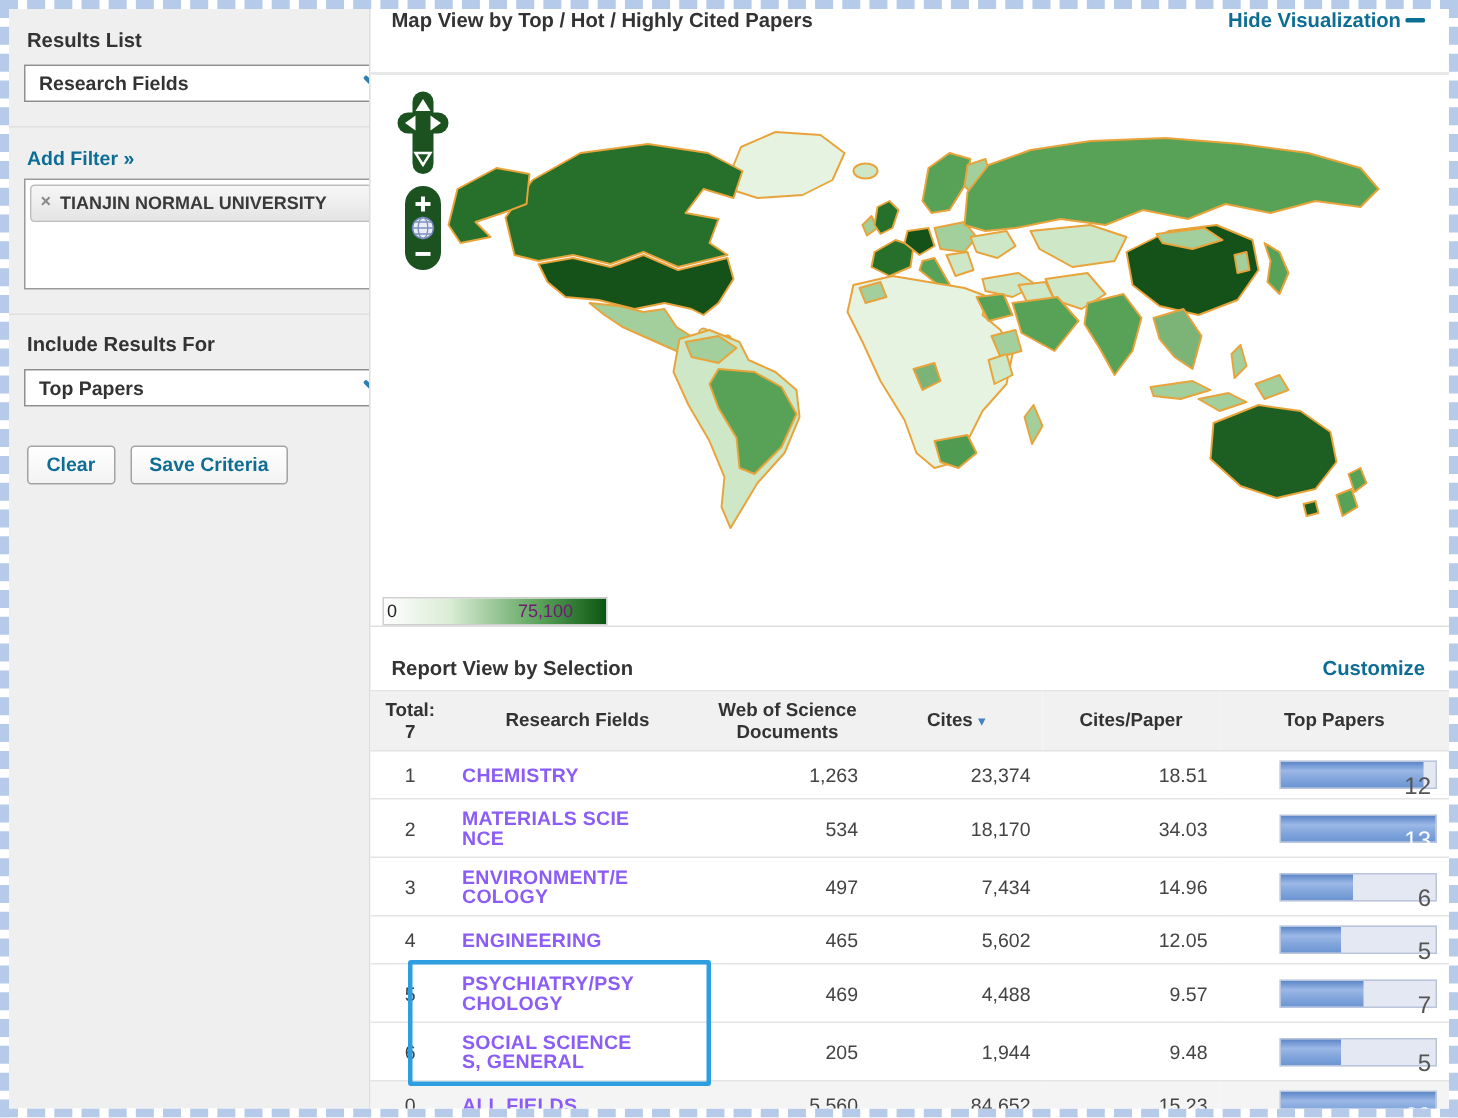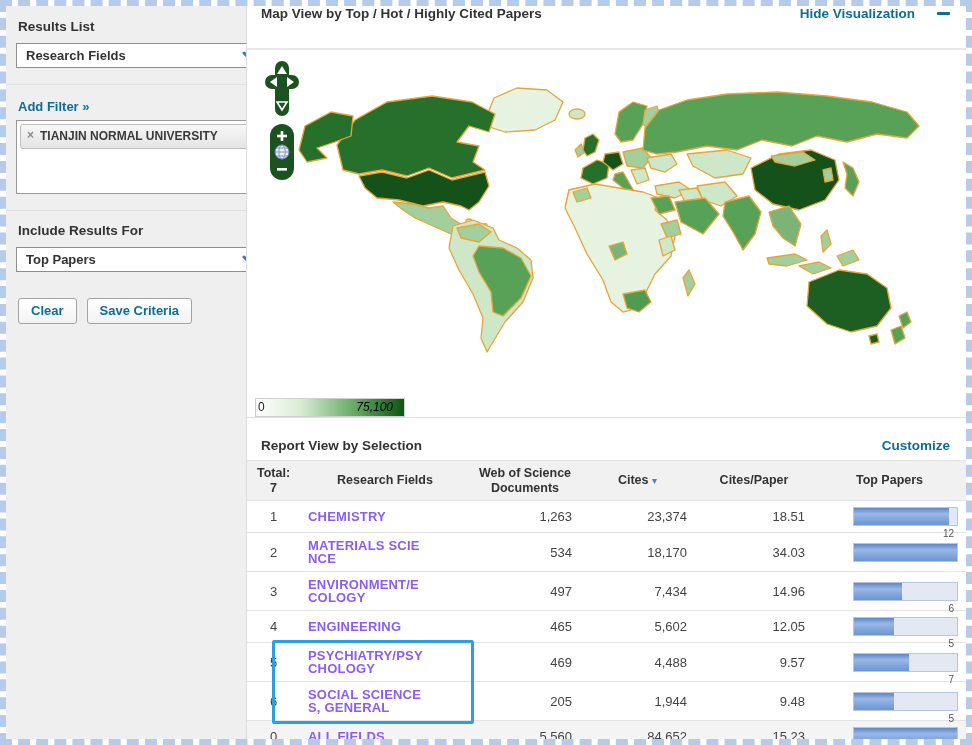--- a/index.html
+++ b/index.html
@@ -21,31 +21,31 @@
   .chip { display:flex; align-items:flex-start; gap:6px; background:linear-gradient(#f7f7f7,#e4e4e4); border:1px solid #bdbdbd; border-radius:3px; padding:4px 6px 5px 6px; }
   .chip-x { color:#8a8a8a; font-weight:bold; font-size:12px; line-height:13px; cursor:pointer; }
   .chip-label { font-size:12px; font-weight:bold; color:#3a3a3a; line-height:1.2; }
   .btn-row { display:flex; gap:10px; margin:26px 0 0 2px; }
   .btn { background:linear-gradient(#ffffff,#f3f3f3); border:1px solid #a3a3a3; border-radius:3px; padding:4px 12px 5px; font-size:13px; font-weight:bold; color:#0e6d94; cursor:pointer; font-family:inherit; }
 
   
   .main { position:absolute; left:240px; top:0; right:0; bottom:0; background:#fff; border-left:1px solid #ddd; }
   .viz-header { height:44px; display:flex; align-items:flex-start; justify-content:space-between; padding:0 16px 0 14px; border-bottom:2px solid #e8e8e8; }
   .viz-title { font-size:13.5px; font-weight:bold; color:#333; }
-  .hide-link { font-size:13.5px; display:flex; align-items:center; gap:22px; }
+  .hide-link { font-size:13.5px; display:flex; align-items:center; gap:3px; }
   .minus-glyph { display:inline-block; width:13px; height:3px; background:#0e6d94; border-radius:1px; }
 
   .map-area { position:relative; height:345px; overflow:hidden; }
   .map-svg { position:absolute; left:0; top:0; }
   .map-controls { position:absolute; left:16px; top:10px; display:flex; flex-direction:column; align-items:center; gap:5px; }
 
   .legend-row { position:relative; margin:3px 0 0 8px; width:150px; height:19px; }
   .legend-bar { position:absolute; inset:0; background:linear-gradient(90deg,#ffffff 0%,#d9ecd4 30%,#5ba35b 70%,#0b5611 100%); border:1px solid #cfcfcf; }
   .legend-min { position:absolute; left:3px; top:2px; font-size:12px; color:#222; }
-  .legend-max { position:absolute; right:12px; top:2px; font-size:12px; color:#000000;font-style:italic; }
+  .legend-max { position:absolute; right:23px; top:2px; font-size:12px; color:#701a75; }
 
   
   .report-header { display:flex; align-items:center; justify-content:space-between; border-top:1px solid #e0e0e0; margin-top:0; padding:20px 16px 7px 14px; }
   .report-title { font-size:13.5px; font-weight:bold; color:#333; }
   .customize-link { font-size:13.5px; }
 
   table.report { width:100%; border-collapse:collapse; table-layout:fixed; }
   table.report th { background:#f1f1f1; border-top:1px solid #e3e3e3; border-bottom:1px solid #e3e3e3; font-size:12.5px; font-weight:bold; color:#333; text-align:center; padding:5px 4px; line-height:1.15; height:40px; }
   th.col-rank  { width:53px; }
   th.col-field { width:170px; text-align:center; }
@@ -55,21 +55,21 @@
   th.col-top   { width:auto; }
   .sort-arrow { color:#4a7fc1; font-size:10px; }
   table.report td { border-top:1px solid #e4e4e4; padding:6px 8px; font-size:13px; color:#444; vertical-align:middle; background:#fff; }
   td.c-rank { text-align:center; color:#555; }
   td.c-field a { display:block; width:118px; font-size:13px; font-weight:bold; color:#8b5cf6; text-decoration:none; line-height:1.0; letter-spacing:0.2px; overflow-wrap:anywhere; word-break:break-all; cursor:pointer; }
   td.c-num { text-align:right; }
   td.c-docs { padding-right:7px; } td.c-cites { padding-right:5px; } td.c-cpp { padding-right:6px; }
   td.c-bar { padding-right:2px; }
   .bar { position:relative; width:105px; height:19px; margin-left:auto; background:#e3e8f3; border:1px solid #b9c4dd; }
   .bar .fill { height:100%; background:linear-gradient(180deg,#5d87c8 0%,#9cb8e6 35%,#86a9de 60%,#6c95d2 100%); }
-  .bar .bar-label { position:absolute; right:3px; top:20px; font-size:10px; }
+  .bar .bar-label { position:absolute; right:3px; top:8px; font-size:16px; }
   tr.total-row td { background:#f4f4f4; }
 
   .highlight-rect { position:absolute; border:3px solid #2d9fe0; border-radius:2px; pointer-events:none; z-index:5; }
 </style>
 </head>
 <body>
 
 <div class="page">
 
   <div class="sidebar">

